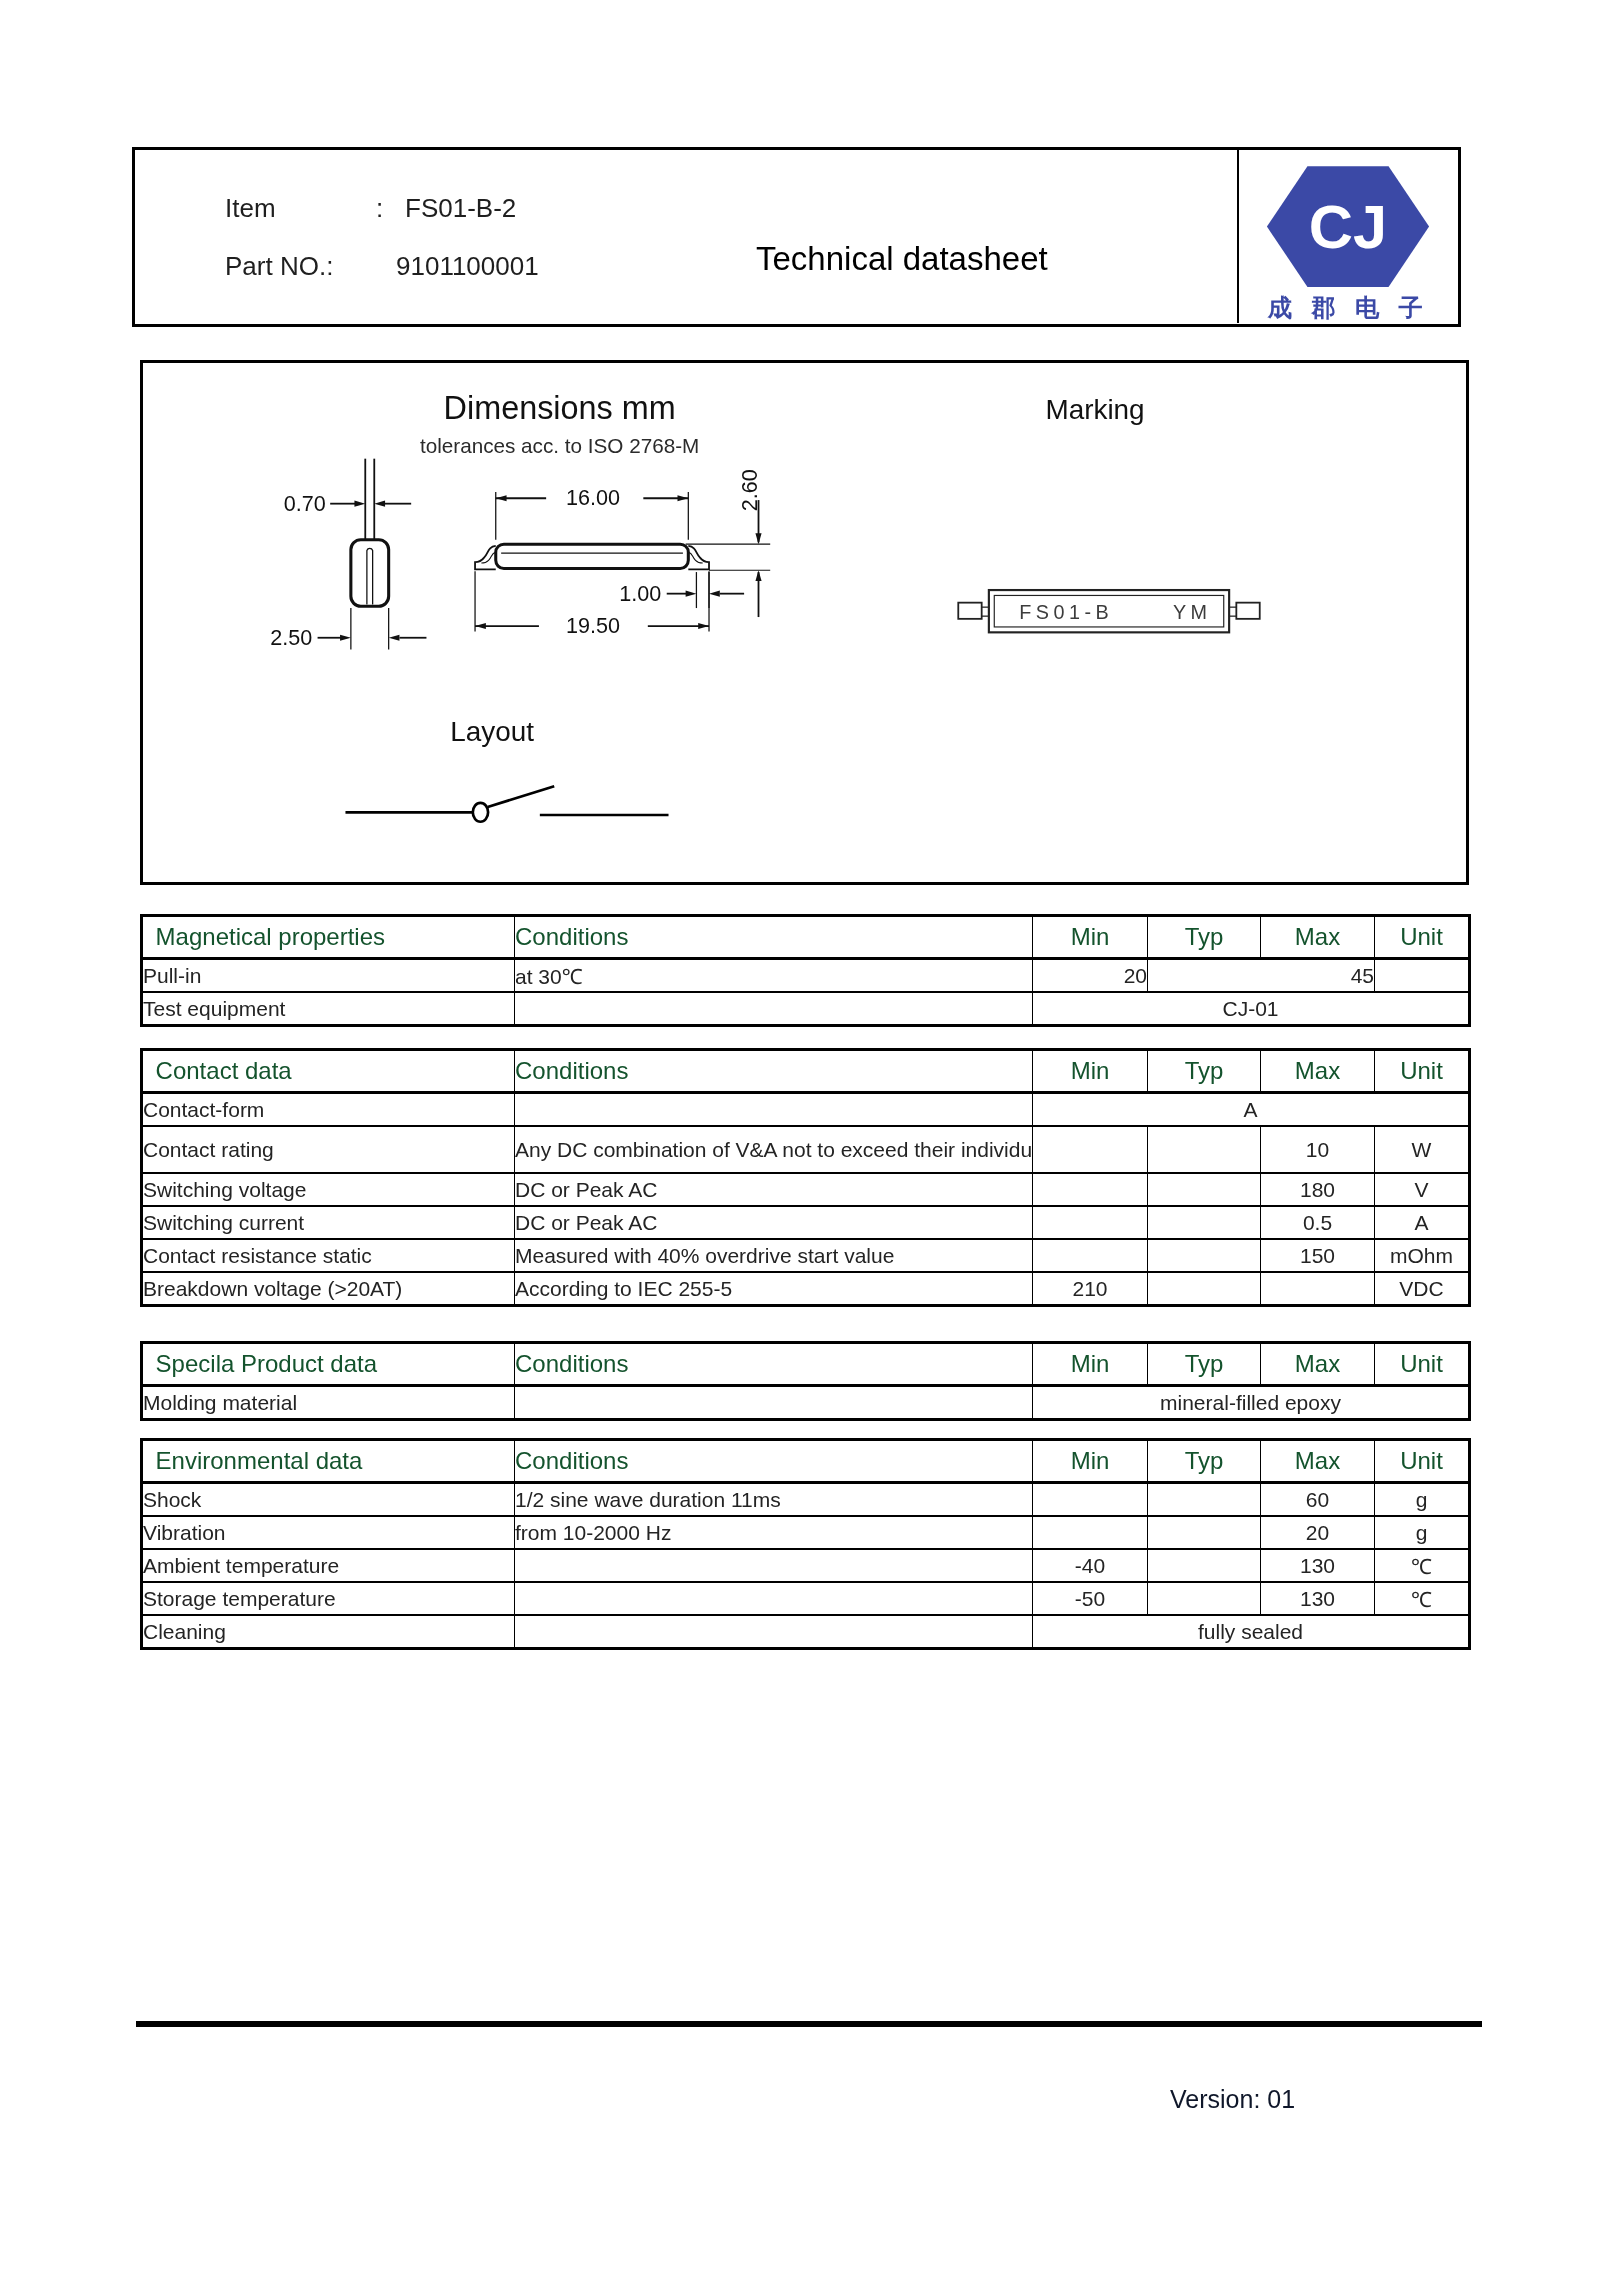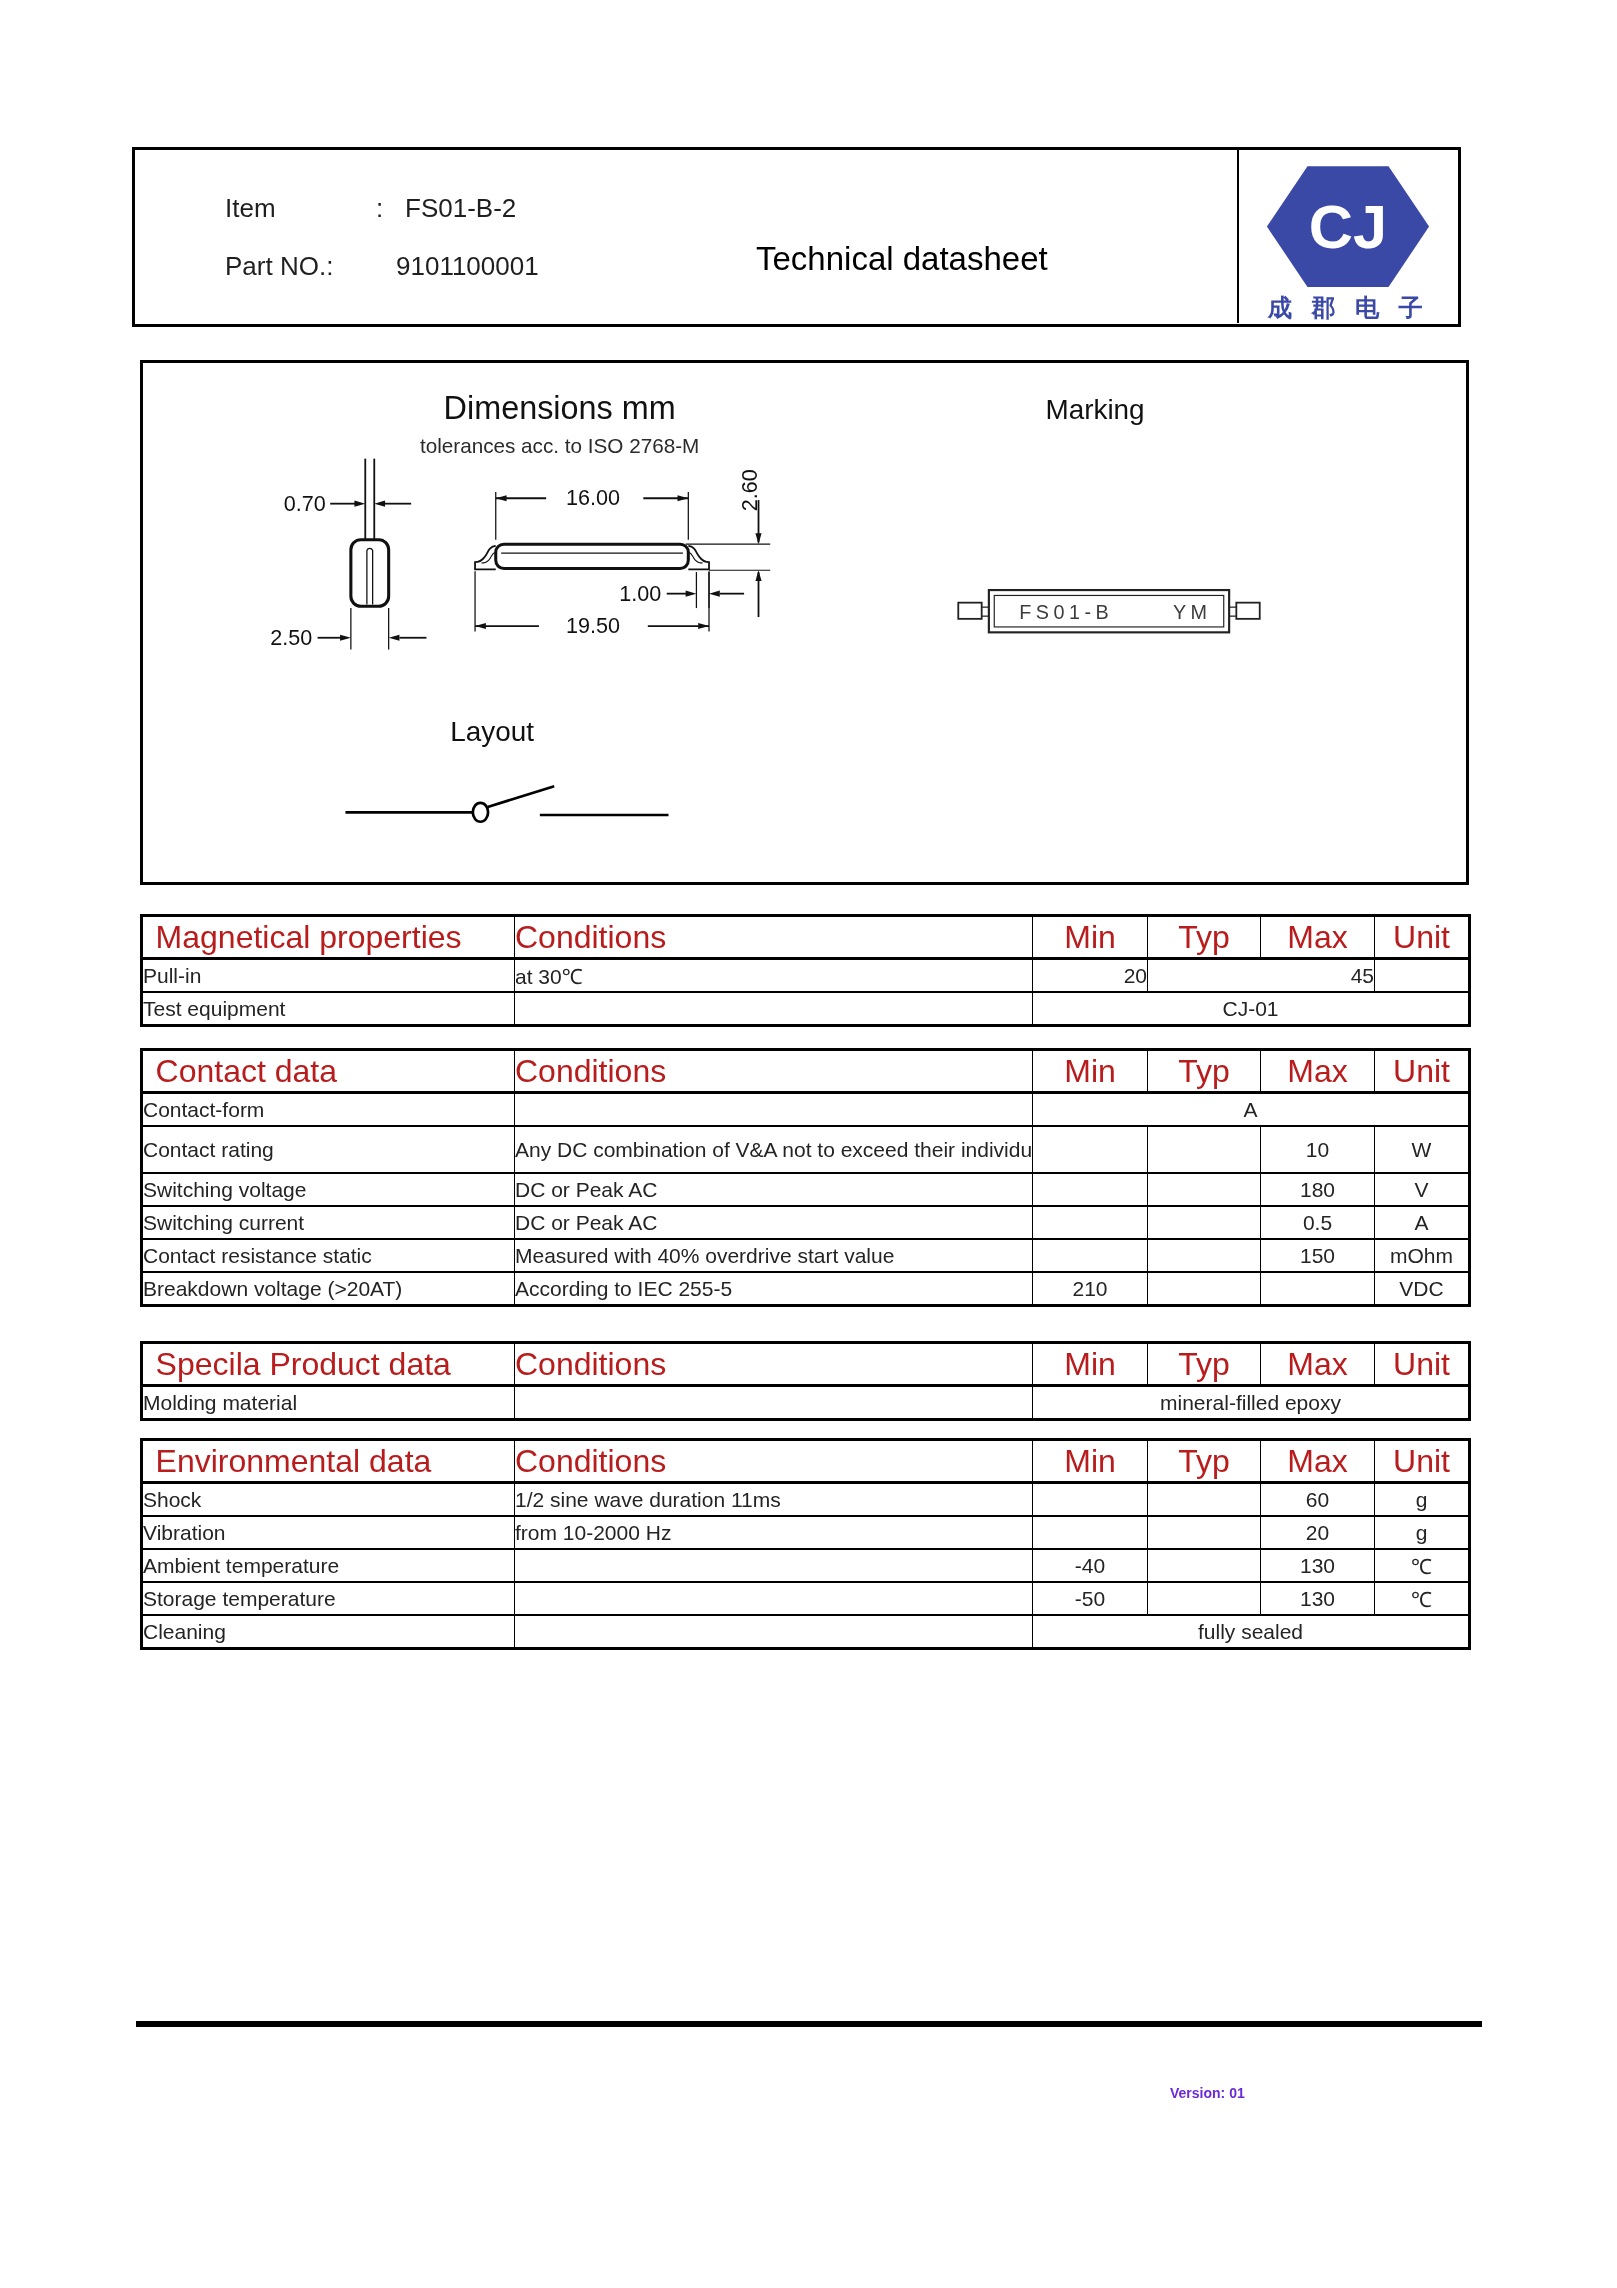--- a/index.html
+++ b/index.html
@@ -18,34 +18,34 @@
            border:3.6px solid #000;box-sizing:border-box;text-decoration:underline;}
   .drw-box svg{position:absolute;left:0;top:0;}
 
   
   table.ds{position:absolute;left:140px;border-collapse:collapse;table-layout:fixed;
            width:1329px;background:#fff;}
   table.ds td{border:1.8px solid #000;border-top:2.7px solid #000;border-bottom:2.7px solid #000;
               vertical-align:middle;font-size:21px;color:#242424;overflow:hidden;
               padding:0;white-space:nowrap;}
   table.ds tr.head td{border-top:3.6px solid #000;border-bottom:3.6px solid #000;height:40px;
-                      font-size:32px;color:#b91c1c;margin-top:25px;}
+                      font-size:24px;color:#14532d;margin-top:25px;}
   table.ds td.first{border-left:3.6px solid #000;}
   table.ds td.last{border-right:3.6px solid #000;}
   table.ds tr.bot td{border-bottom:3.6px solid #000;}
   table.ds tr.row td{height:31px;}
   table.ds tr.tall td{height:45px;}
   td.lab{text-align:left;padding-left:9px;}
   td.cond{text-align:left;padding-left:7.2px;}
   td.ctr{text-align:center;}
   td.rgt{text-align:right;padding-right:3.6px;}
   td.small{font-size:15.8px;line-height:1.2;white-space:normal;color:#333;}
 
   .rule{position:absolute;left:136px;top:2021px;width:1346px;height:6.3px;background:#000;}
-  .version{position:absolute;left:1170px;top:2085px;font-size:14px;color:#6d28d9;font-weight:bold;}
+  .version{position:absolute;left:1170px;top:2085px;font-size:25px;color:#0f172a;}
 </style>
 </head>
 <body>
 
 <div id="page">
 
   <div class="hdr-box">
     <span class="hdr-line" style="left:90px;top:43px;">Item</span>
     <span class="hdr-line" style="left:241px;top:43px;">:</span>
     <span class="hdr-line" style="left:270px;top:43px;">FS01-B-2</span>

